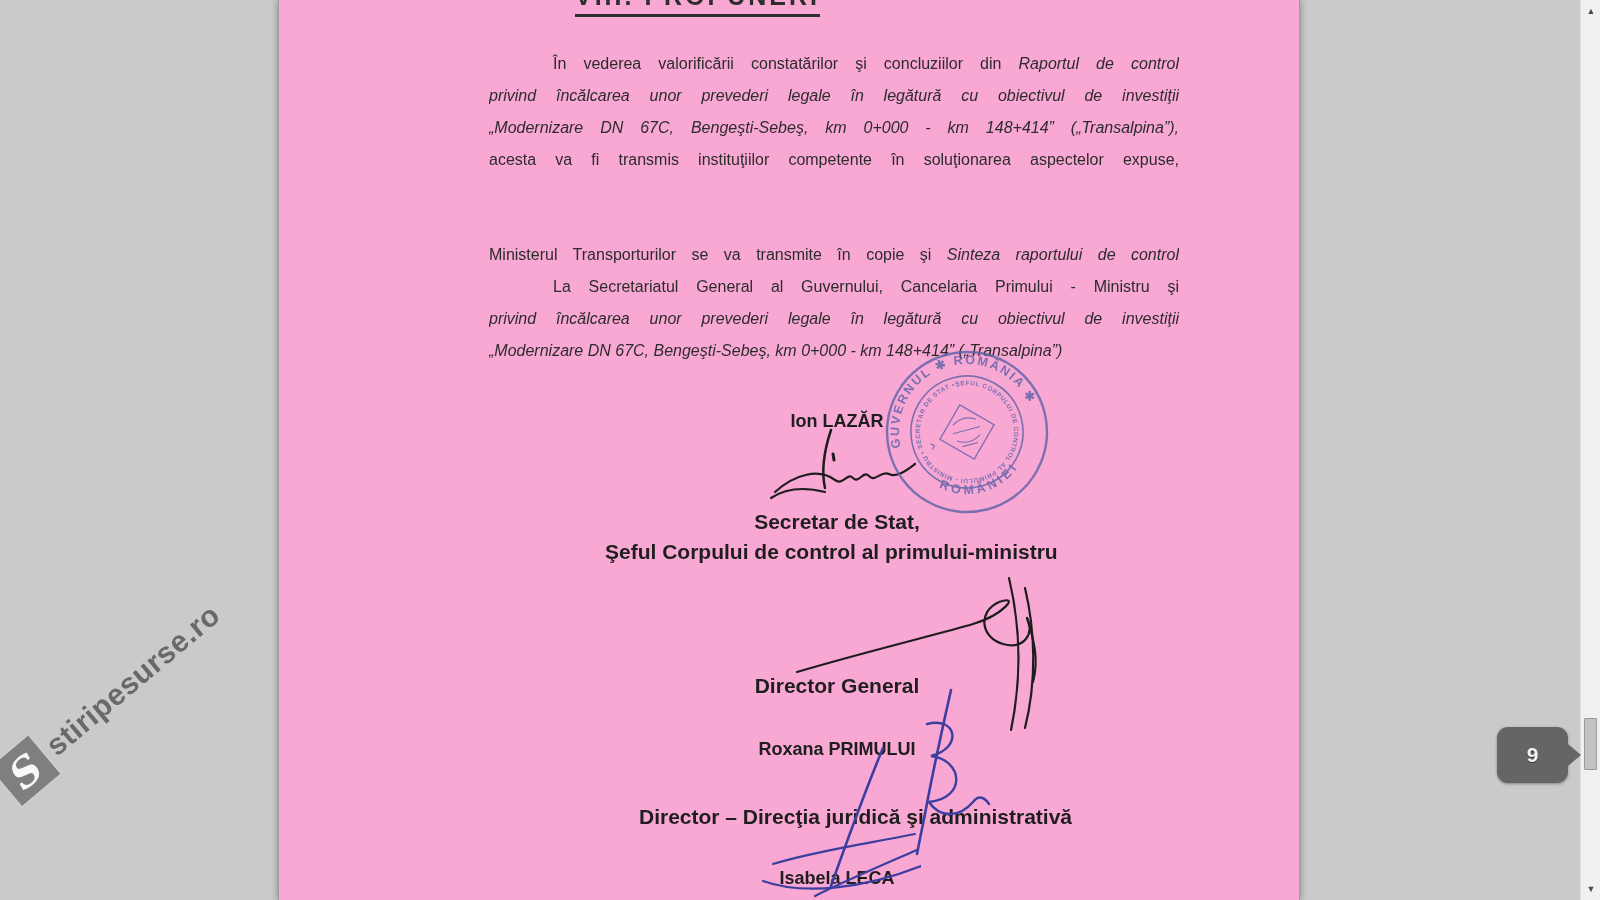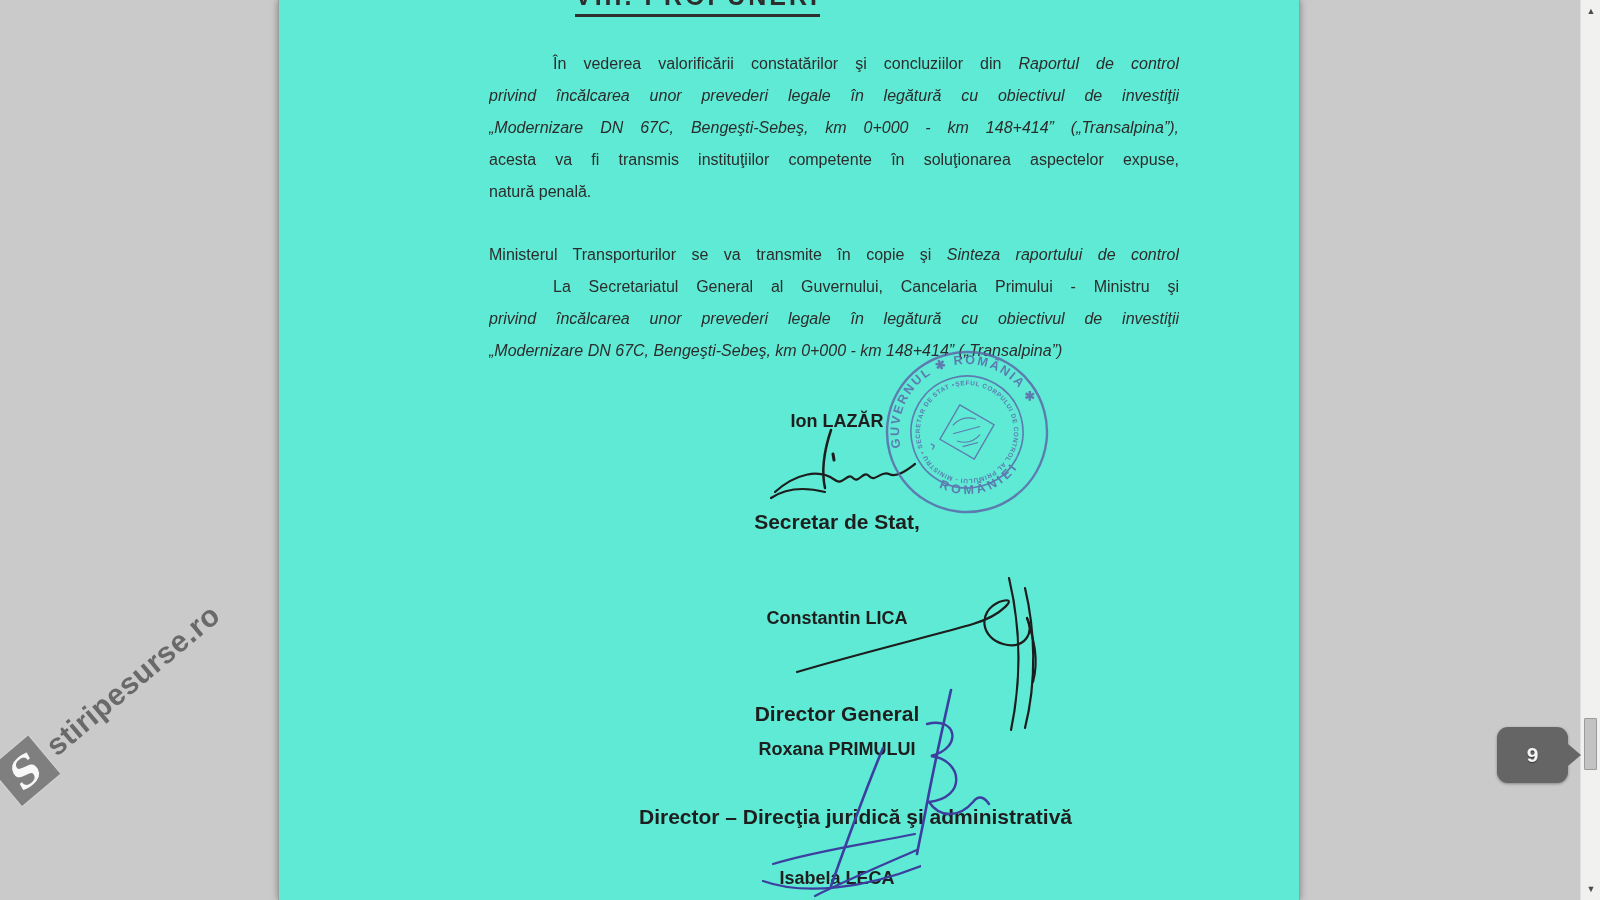--- a/index.html
+++ b/index.html
@@ -2,21 +2,21 @@
 <html style="--stamp: #5c61a8; --ink-blue: #3c3f9f; --ink-black: #1d1d1d;"><head>
 <meta charset="utf-8">
 <style>
   * { margin:0; padding:0; box-sizing:border-box; }
   html,body { width:1600px; height:900px; overflow:hidden; }
   body { background:#cacaca; font-family:"Liberation Sans", sans-serif; position:relative; }
 
   
   .page {
     position:absolute; left:278px; top:0; width:1022px; height:900px;
-    background:#5eead4; overflow:hidden;
+    background:#f9a8d4; overflow:hidden;
     box-shadow:0 0 7px rgba(0,0,0,.38);
     border-left:1px solid #9e9e9e; border-right:1px solid #9e9e9e;
   }
   .heading {
     position:absolute; top:-18px; left:296px;
     font-size:25px; font-weight:bold; letter-spacing:3px; color:#2e2e2e;
     border-bottom:3px solid #2e2e2e; padding-bottom:3px; white-space:nowrap;
   }
   .para { position:absolute; left:210px; width:690px; color:#2c2c2c; }
   .para .pline {
@@ -31,21 +31,21 @@
   .sigtext {
     position:absolute; text-align:center; font-weight:bold; color:#1e1e1e;
     font-size:21px; white-space:nowrap; z-index:2;
   }
   .col-main  { left:360px; width:396px; }
   .col-left  { left:326px; width:396px; }
   #name1  { top:411px; font-size:18px; }
   #title1a{ top:510px; }
   #title1b{ top:540px; }
   #name2  { top:608px; font-size:18px; }
-  #title2 { top:702px; }
+  #title2 { top:674px; }
   #name3  { top:739px; font-size:18px; }
   #title3 { top:805px; }
   #name4  { top:868px; font-size:18px; }
 
   .sig { position:absolute; z-index:3; }
   .sig path { fill:none; stroke-linecap:round; }
   .sig.black path { stroke:var(--ink-black); }
   .sig.blue  path { stroke:var(--ink-blue); }
   #sig-ion     { left:488px; top:426px; width:150px; height:84px; }
   #sig-lica    { left:512px; top:572px; width:256px; height:162px; }
@@ -112,33 +112,32 @@
 
   <div class="page">
 
     <div class="heading">VIII. PROPUNERI</div>
 
     <div class="para" id="para1">
       <div class="pline first"><span>În vederea valorificării constatărilor şi concluziilor din </span><span style="font-style: italic;">Raportul de control</span></div>
       <div class="pline"><span style="font-style: italic;">privind încălcarea unor prevederi legale în legătură cu obiectivul de investiţii</span></div>
       <div class="pline"><span style="font-style: italic;">„Modernizare DN 67C, Bengeşti-Sebeş, km 0+000 - km 148+414” („Transalpina”),</span></div>
       <div class="pline"><span>acesta va fi transmis instituţiilor competente în soluţionarea aspectelor expuse,</span></div>
-      <div class="pline last"><span>natură penală.</span></div>
     </div>
 
     <div class="para" id="para2">
       <div class="pline"><span>Ministerul Transporturilor se va transmite în copie şi </span><span style="font-style: italic;">Sinteza raportului de control</span></div>
       <div class="pline first"><span>La Secretariatul General al Guvernului, Cancelaria Primului - Ministru şi</span></div>
       <div class="pline"><span style="font-style: italic;">privind încălcarea unor prevederi legale în legătură cu obiectivul de investiţii</span></div>
       <div class="pline last"><span style="font-style: italic;">„Modernizare DN 67C, Bengeşti-Sebeş, km 0+000 - km 148+414” („Transalpina”)</span></div>
     </div>
 
     <div class="sigtext col-main" id="name1">Ion LAZĂR</div>
     <div class="sigtext col-main" id="title1a">Secretar de Stat,</div>
-    <div class="sigtext col-main" id="name2">Constantin LICA</div>
+    <div class="sigtext col-left" id="title1b">Şeful Corpului de control al primului-ministru</div>
     <div class="sigtext col-main" id="title2">Director General</div>
     <div class="sigtext col-main" id="name3">Roxana PRIMULUI</div>
     <div class="sigtext col-main" id="title3">Director – Direcţia juridică şi administrativă</div>
     <div class="sigtext col-main" id="name4">Isabela LECA</div>
 
     <svg class="sig black" id="sig-ion" viewBox="0 0 150 84">
       <path d="M64,4 C58,22 54,44 58,62" stroke-width="2.5"></path>
       <path d="M66,28 l1,6" stroke-width="3"></path>
       <path d="M8,66 C28,48 52,42 68,54 C76,60 80,46 86,52 C92,58 96,44 102,50 C108,57 114,44 122,48 C130,52 140,44 148,38" stroke-width="2.2"></path>
       <path d="M4,72 C22,60 42,62 58,66" stroke-width="2.2"></path>

